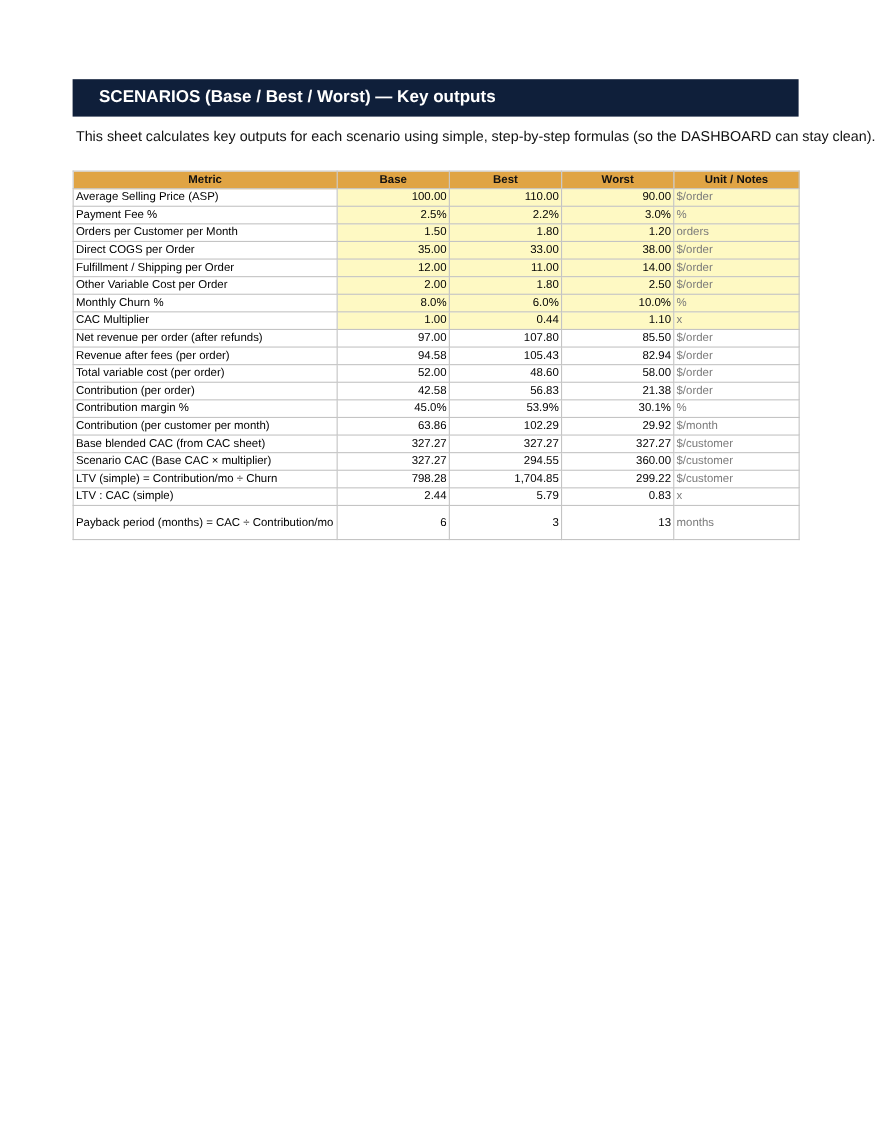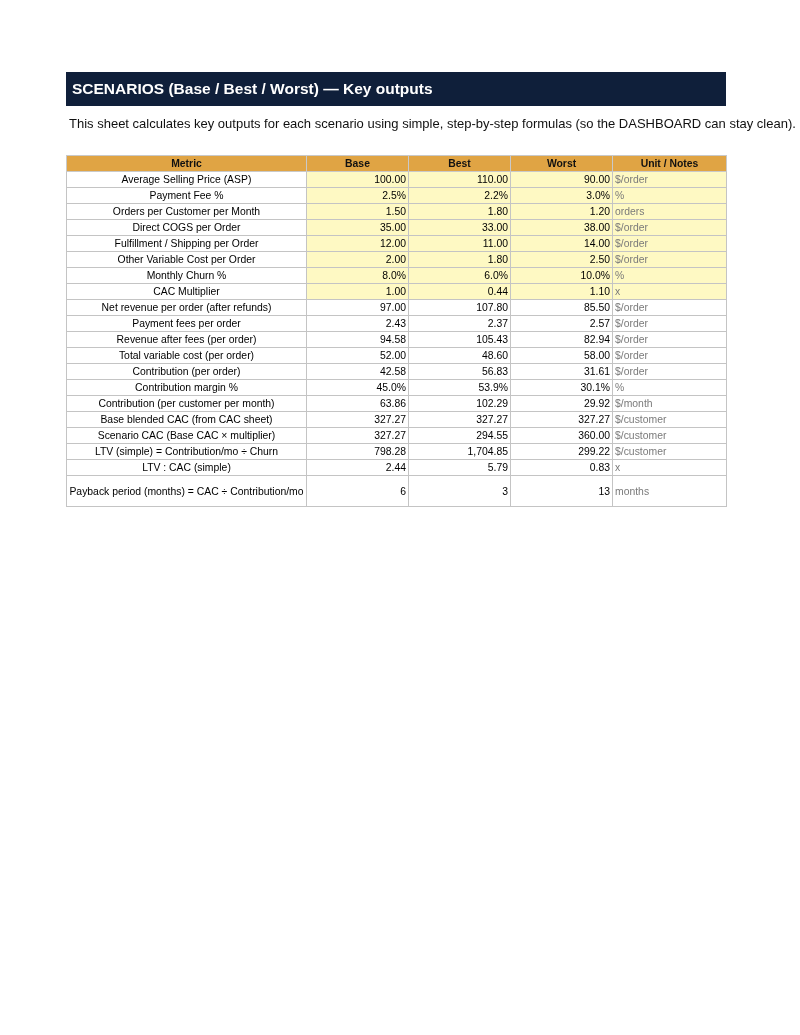--- a/index.html
+++ b/index.html
@@ -1,36 +1,36 @@
 <!DOCTYPE html>
 <html><head>
 <meta charset="utf-8">
 <style>
   html, body { margin: 0; padding: 0; background: #ffffff; }
   body { width: 800px; height: 1035px; position: relative; font-family: "Liberation Sans", sans-serif; color: #000; }
   .title-bar {
     position: absolute; left: 66px; top: 72px; width: 660px; height: 34px;
     background: #0f1f3a; color: #ffffff; box-sizing: border-box;
-    padding-left: 6px; font-weight: bold; font-size: 15.5px; line-height: 34px;
+    padding-left: 24px; font-weight: bold; font-size: 15.5px; line-height: 34px;
   }
   .subtitle {
     position: absolute; left: 69px; top: 116px; font-size: 13px; color: #111;
   }
   table.grid {
     position: absolute; left: 66px; top: 155px; border-collapse: collapse;
     font-size: 10.4px; table-layout: fixed; border-radius: 16px;
   }
   table.grid th {
     background: #e0a444; font-weight: bold; height: 15px; padding: 0;
     border: 1px solid #c9c9c9; text-align: center; color: #111;
   }
   table.grid td {
     border: 1px solid #c4c4c4; height: 15px; padding: 0 2px; white-space: nowrap; line-height: 15px;
   }
-  td.metric { text-align: center; padding-left: 3px; }
+  td.metric { text-align: left; padding-left: 3px; }
   td.num { text-align: right; padding-right: 2px; }
   td.unit { text-align: left; color: #7a7a7a; padding-left: 2px; margin-left: 34px; }
   tr.shade td.num, tr.shade td.unit { background: #fef9c3; }
   tr.tall td { height: 30px; line-height: 15px; white-space: normal; }
 </style>
 </head>
 <body>
 
 <div class="title-bar">SCENARIOS (Base / Best / Worst) — Key outputs</div>
 <div class="subtitle">This sheet calculates key outputs for each scenario using simple, step-by-step formulas (so the DASHBOARD can stay clean).</div>
@@ -110,45 +110,38 @@
         <td class="unit">x</td>
       </tr>
       <tr>
         <td class="metric">Net revenue per order (after refunds)</td>
         <td class="num">97.00</td>
         <td class="num">107.80</td>
         <td class="num">85.50</td>
         <td class="unit">$/order</td>
       </tr>
       <tr>
-        <td class="metric">Payment fees per order</td>
-        <td class="num">2.43</td>
-        <td class="num">2.37</td>
-        <td class="num">2.57</td>
-        <td class="unit">$/order</td>
-      </tr>
-      <tr>
         <td class="metric">Revenue after fees (per order)</td>
         <td class="num">94.58</td>
         <td class="num">105.43</td>
         <td class="num">82.94</td>
         <td class="unit">$/order</td>
       </tr>
       <tr>
         <td class="metric">Total variable cost (per order)</td>
         <td class="num">52.00</td>
         <td class="num">48.60</td>
         <td class="num">58.00</td>
         <td class="unit">$/order</td>
       </tr>
       <tr>
         <td class="metric">Contribution (per order)</td>
         <td class="num">42.58</td>
         <td class="num">56.83</td>
-        <td class="num">31.61</td>
+        <td class="num">21.38</td>
         <td class="unit">$/order</td>
       </tr>
       <tr>
         <td class="metric">Contribution margin %</td>
         <td class="num">45.0%</td>
         <td class="num">53.9%</td>
         <td class="num">30.1%</td>
         <td class="unit">%</td>
       </tr>
       <tr>

